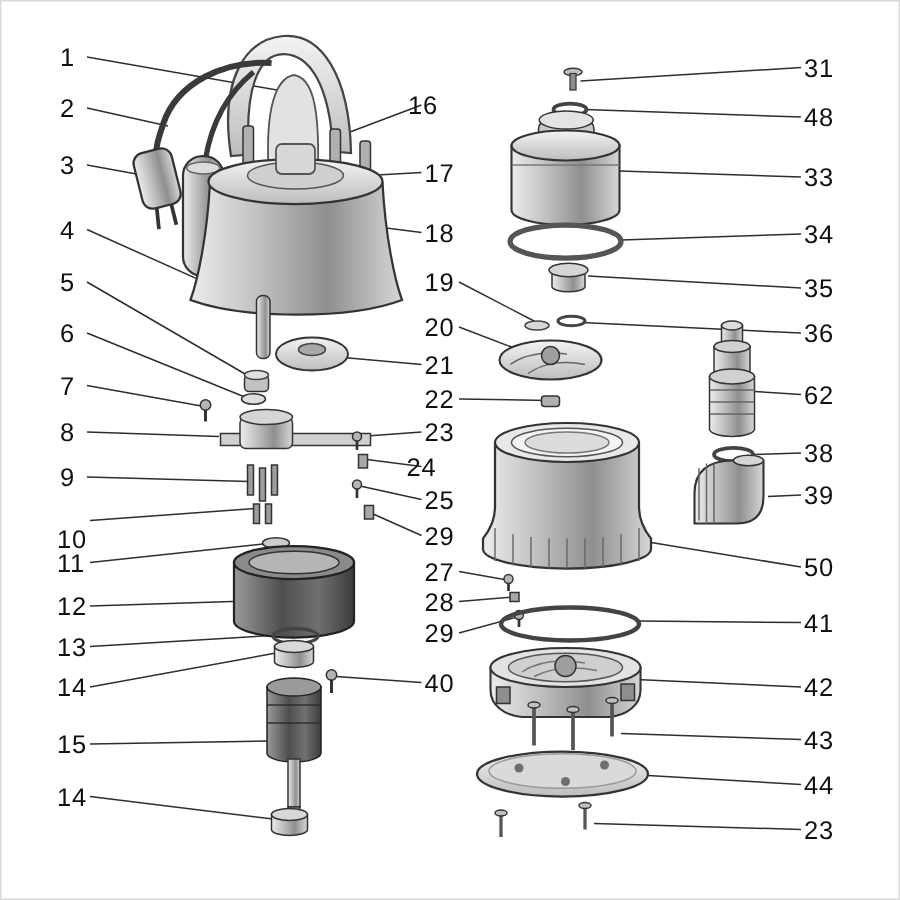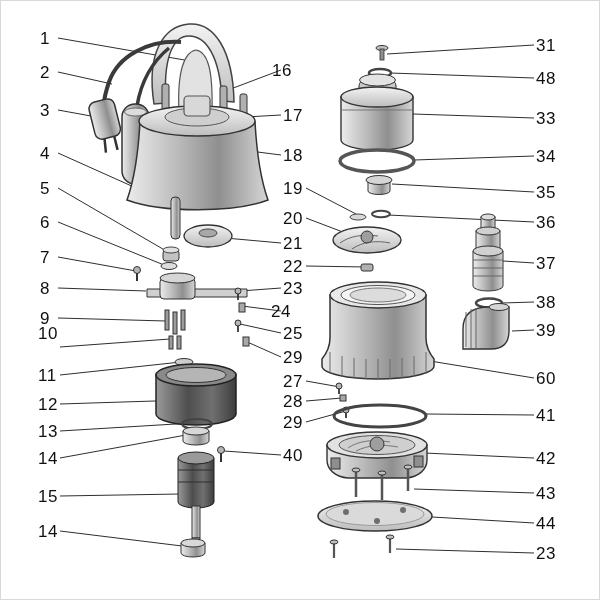--- a/index.html
+++ b/index.html
@@ -286,21 +286,21 @@
 
   <div class="callout" style="left:40px;top:30px">1</div>
   <div class="callout" style="left:40px;top:64px">2</div>
   <div class="callout" style="left:40px;top:102px">3</div>
   <div class="callout" style="left:40px;top:145px">4</div>
   <div class="callout" style="left:40px;top:180px">5</div>
   <div class="callout" style="left:40px;top:214px">6</div>
   <div class="callout" style="left:40px;top:249px">7</div>
   <div class="callout" style="left:40px;top:280px">8</div>
   <div class="callout" style="left:40px;top:310px">9</div>
-  <div class="callout" style="left:38px;top:325px">10</div>
+  <div class="callout" style="left:38px;top:351px">10</div>
   <div class="callout" style="left:38px;top:367px">11</div>
   <div class="callout" style="left:38px;top:396px">12</div>
   <div class="callout" style="left:38px;top:423px">13</div>
   <div class="callout" style="left:38px;top:450px">14</div>
   <div class="callout" style="left:38px;top:488px">15</div>
   <div class="callout" style="left:38px;top:523px">14</div>
 
   <div class="callout" style="left:272px;top:62px">16</div>
   <div class="callout" style="left:283px;top:107px">17</div>
   <div class="callout" style="left:283px;top:147px">18</div>
@@ -316,23 +316,23 @@
   <div class="callout" style="left:283px;top:393px">28</div>
   <div class="callout" style="left:283px;top:414px">29</div>
   <div class="callout" style="left:283px;top:447px">40</div>
 
   <div class="callout" style="left:536px;top:37px">31</div>
   <div class="callout" style="left:536px;top:70px">48</div>
   <div class="callout" style="left:536px;top:110px">33</div>
   <div class="callout" style="left:536px;top:148px">34</div>
   <div class="callout" style="left:536px;top:184px">35</div>
   <div class="callout" style="left:536px;top:214px">36</div>
-  <div class="callout" style="left:536px;top:255px">37</div>
+  <div class="callout" style="left:536px;top:255px">62</div>
   <div class="callout" style="left:536px;top:294px">38</div>
   <div class="callout" style="left:536px;top:322px">39</div>
-  <div class="callout" style="left:536px;top:370px">60</div>
+  <div class="callout" style="left:536px;top:370px">50</div>
   <div class="callout" style="left:536px;top:407px">41</div>
   <div class="callout" style="left:536px;top:450px">42</div>
   <div class="callout" style="left:536px;top:485px">43</div>
   <div class="callout" style="left:536px;top:515px">44</div>
   <div class="callout" style="left:536px;top:545px">23</div>
 
 </div>
 
 </body></html>

